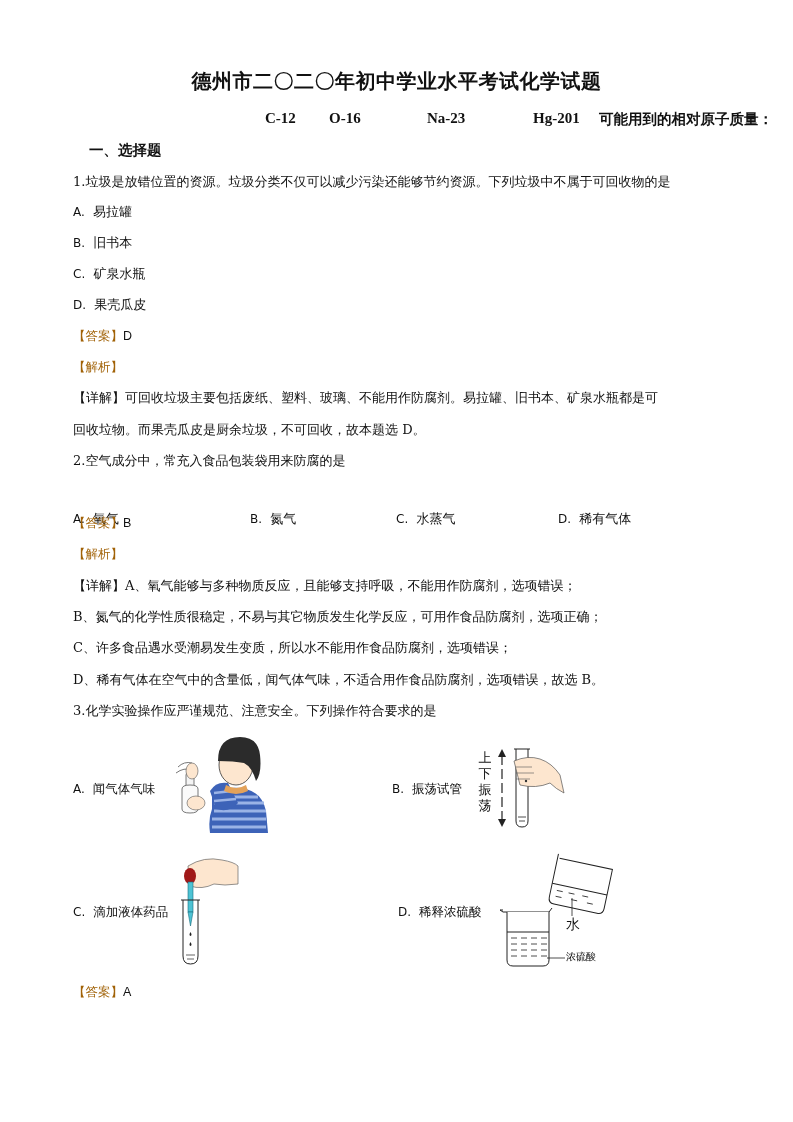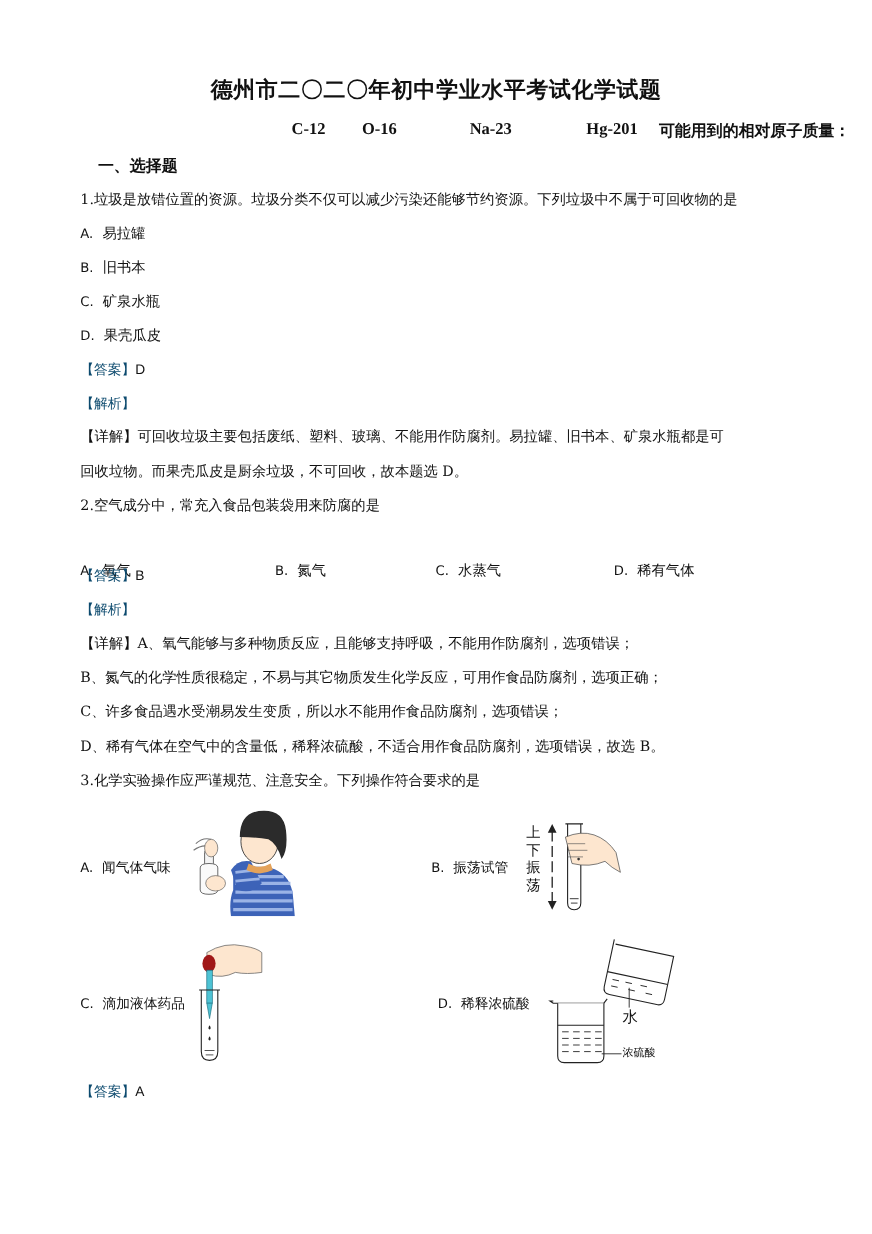--- a/index.html
+++ b/index.html
@@ -6,21 +6,21 @@
   body{width:793px;height:1122px;position:relative;overflow:hidden;
        font-family:"DejaVu Serif","Liberation Serif",serif;color:#111;}
   .abs{position:absolute;text-align:right;}
   .title{left:0;width:793px;top:68px;text-align:center;font-size:20px;font-weight:bold;
          font-family:"DejaVu Sans","Liberation Sans",sans-serif;letter-spacing:0.5px;}
   .masses{left:73px;top:110px;font-size:14.5px;font-weight:bold;font-family:"DejaVu Sans","Liberation Sans",sans-serif;}
   .masses span.m{position:absolute;top:0;white-space:nowrap;font-family:"Liberation Serif","DejaVu Serif",serif;font-size:15px;}
   .section{left:73px;top:141px;font-size:14.5px;font-weight:bold;font-family:"DejaVu Sans","Liberation Sans",sans-serif;margin-left:16px;}
   .line{position:absolute;left:73px;font-size:13px;white-space:nowrap;line-height:16px;}
   .opt{font-family:"DejaVu Sans","Liberation Sans",sans-serif;font-size:12px;}
-  .tag{color:#0c4a6e;font-family:"DejaVu Sans","Liberation Sans",sans-serif;font-size:12.5px;}
+  .tag{color:#a16207;font-family:"DejaVu Sans","Liberation Sans",sans-serif;font-size:12.5px;}
   .ans{font-family:"Liberation Sans","DejaVu Sans",sans-serif;font-size:12.5px;color:#111;}
   .q2opt{position:absolute;top:0;white-space:nowrap;margin-top:27px;}
   .fig{position:absolute;}
   .figlabel{position:absolute;font-size:12.5px;white-space:nowrap;}
 </style>
 </head>
 <body>
 
 <div class="abs title">德州市二〇二〇年初中学业水平考试化学试题</div>
 
@@ -80,21 +80,21 @@
 <div class="line" style="top:578px">
   <span>【详解】</span><span>A、氧气能够与多种物质反应，且能够支持呼吸，不能用作防腐剂，选项错误；</span>
 </div>
 <div class="line" style="top:609px">
   <span>B、氮气的化学性质很稳定，不易与其它物质发生化学反应，可用作食品防腐剂，选项正确；</span>
 </div>
 <div class="line" style="top:640px">
   <span>C、许多食品遇水受潮易发生变质，所以水不能用作食品防腐剂，选项错误；</span>
 </div>
 <div class="line" style="top:672px">
-  <span>D、稀有气体在空气中的含量低，稀释浓硫酸，不适合用作食品防腐剂，选项错误，故选 B。</span>
+  <span>D、稀有气体在空气中的含量低，闻气体气味，不适合用作食品防腐剂，选项错误，故选 B。</span>
 </div>
 
 <div class="line" style="top:703px">
   <span>3.</span><span>化学实验操作应严谨规范、注意安全。下列操作符合要求的是</span>
 </div>
 
 <div class="figlabel" style="left:73px;top:781px">
   <span class="opt">A.</span>&nbsp; <span>闻气体气味</span>
 </div>
 <svg class="fig" style="left:170px;top:733px" width="100" height="100" viewBox="0 0 100 100">

